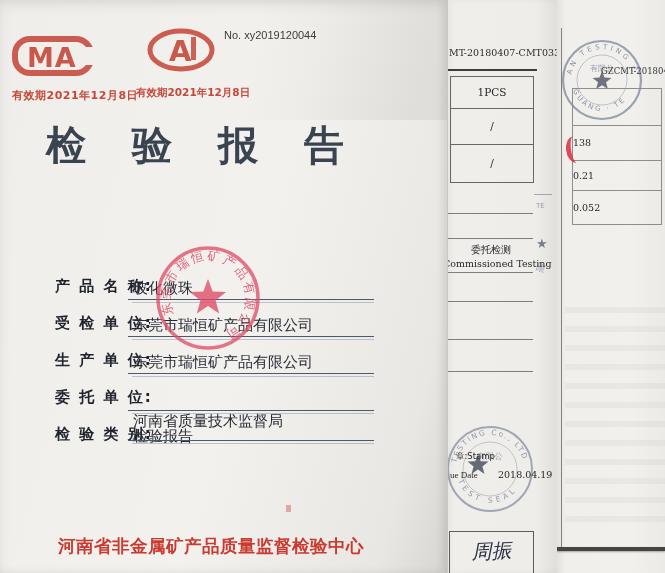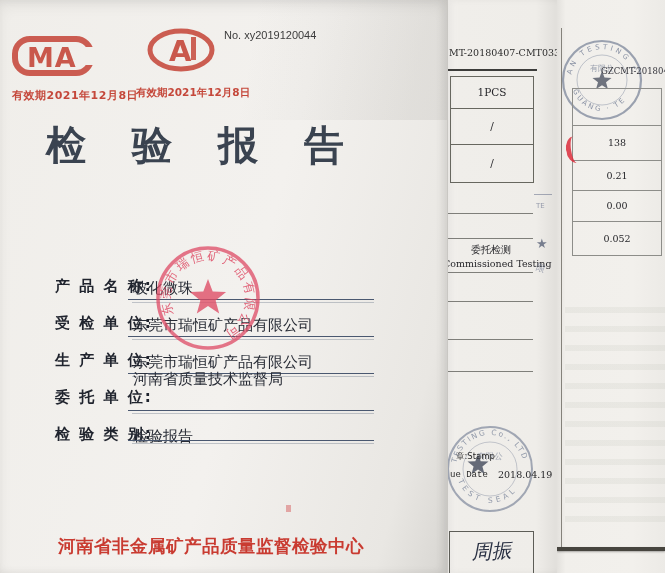--- a/index.html
+++ b/index.html
@@ -26,34 +26,34 @@
   #page-mid{left:447px;width:110px;background:linear-gradient(90deg,#f5f3f0 0%,#f0eeea 10%,#efede9 80%,#e2e0dc 97%);border-left:1px solid #c9c7c3;box-shadow:inset 4px 0 6px rgba(0,0,0,.05);}
   .mid-no{position:absolute;left:1px;top:47px;font-size:9.5px;color:#2b2b2b;font-family:"DejaVu Serif",serif;white-space:nowrap;}
   .thickline{position:absolute;left:0;top:69px;width:89px;height:2px;background:#3d3d3b;}
   .mtable{position:absolute;left:2px;top:76px;width:82px;border:1px solid #67675f;}
   .mcell{border-bottom:1px solid #67675f;text-align:center;font-family:"DejaVu Serif",serif;font-size:10.5px;color:#26262a;}
   .mcell:last-child{border-bottom:none;}
   .mline{position:absolute;left:0;width:85px;height:1px;background:#6b6b66;opacity:.85;}
   .mid-cn{position:absolute;left:2px;top:243px;width:82px;text-align:center;font-size:10px;color:#26262a;}
   .mid-en{position:absolute;left:-5px;top:258px;font-size:9.5px;color:#26262a;font-family:"DejaVu Serif",serif;white-space:nowrap;}
   .seal-label{position:absolute;left:8px;top:451px;font-size:8.5px;color:#2a2a2a;white-space:nowrap;}
-  .seal-datefrag{position:absolute;left:2px;top:470px;font-size:9px;color:#2a2a2a;font-family:Liberation Mono, monospace;}
+  .seal-datefrag{position:absolute;left:2px;top:470px;font-size:9px;color:#2a2a2a;font-family:Liberation Serif, serif;}
   .seal-date{position:absolute;left:50px;top:469px;font-size:9.5px;color:#1f1f22;font-family:"DejaVu Serif",serif;}
   .edge-line{position:absolute;left:86px;top:194px;width:18px;height:1px;background:rgba(90,100,130,.5);}
   .edge-te{position:absolute;left:88px;top:202px;font-size:7px;color:rgba(90,100,130,.6);}
   .edge-star{position:absolute;left:88px;top:236px;font-size:13px;color:rgba(70,80,105,.7);}
   .edge-char{position:absolute;left:88px;top:262px;font-size:9px;color:rgba(90,100,130,.55);transform:rotate(22deg);}
   .sigbox{position:absolute;left:1px;top:531px;width:83px;height:45px;border:1px solid #5d5d57;}
   .signame{position:absolute;left:0;top:6px;width:100%;text-align:center;font-size:20px;font-style:italic;font-family:"DejaVu Serif",serif;color:#2b3244;transform:rotate(-3deg);}
   
   #page-right{left:557px;width:108px;background:linear-gradient(90deg,#e3e1dd 0%,#f1efeb 8%,#f2f0ec 70%,#eceae6 100%);}
   .rvline{position:absolute;left:4px;top:28px;width:1px;height:522px;background:#6b6860;opacity:.8;}
   .rt-no{position:absolute;left:44px;top:66px;width:64px;font-size:8.5px;color:#33333a;font-family:"DejaVu Serif",serif;white-space:nowrap;overflow:hidden;}
   .rtable{position:absolute;left:15px;top:88px;width:88px;border:1px solid #8d8d89;}
-  .rcell{border-bottom:1px solid #8d8d89;text-align:center;font-family:"DejaVu Serif",serif;font-size:9.5px;color:#26262a;}
+  .rcell{border-bottom:1px solid #8d8d89;text-align:left;font-family:"DejaVu Serif",serif;font-size:9.5px;color:#26262a;}
   .rcell:last-child{border-bottom:none;}
   .crescent{position:absolute;left:9px;top:136px;width:13px;height:27px;border-radius:50%;border-left:5px solid rgba(220,45,60,.85);transform:rotate(-8deg);}
   .bleed{position:absolute;left:8px;top:300px;width:100px;height:235px;background:repeating-linear-gradient(0deg,transparent 0 13px,rgba(110,120,100,.07) 13px 19px);pointer-events:none;}
   .darkline{position:absolute;left:0;top:547px;width:108px;height:4px;background:#47453f;box-shadow:0 1px 2px rgba(0,0,0,.3);}
   svg{position:absolute;overflow:visible;}
   svg text{font-family:"DejaVu Sans",sans-serif;}
 </style>
 </head>
 <body>
 
@@ -89,21 +89,21 @@
     <div class="field-value" style="top:316px;">东莞市瑞恒矿产品有限公司</div>
     <div class="u-line" style="top:336px;"></div>
     <div class="u-echo" style="top:339px;"></div>
 
     <div class="field-label" style="top:351px;">生 产 单 位:</div>
     <div class="field-value" style="top:353px;">东莞市瑞恒矿产品有限公司</div>
     <div class="u-line" style="top:373px;"></div>
     <div class="u-echo" style="top:376px;"></div>
 
     <div class="field-label" style="top:388px;">委 托 单 位:</div>
-    <div class="field-value" style="top:370px;">河南省质量技术监督局</div>
+    <div class="field-value" style="top:412px;">河南省质量技术监督局</div>
     <div class="u-line" style="top:410px;"></div>
     <div class="u-echo" style="top:413px;"></div>
 
     <div class="field-label" style="top:425px;">检 验 类 别:</div>
     <div class="field-value" style="top:427px;">检验报告</div>
     <div class="u-line" style="top:440px;"></div>
     <div class="u-echo" style="top:443px;"></div>
 
     <svg style="left:145px;top:235px;" width="126" height="126" viewBox="0 0 126 126">
       <defs>
@@ -189,21 +189,20 @@
       <text x="46" y="37" font-size="8" text-anchor="middle" fill="rgba(82,96,126,0.55)">有限公</text>
       <polygon points="46,37 43.5,43.6 36.5,43.9 42,48.3 40.1,55.1 46,51.2 51.9,55.1 50,48.3 55.5,43.9 48.5,43.6" fill="rgba(55,62,80,0.7)"></polygon>
     </svg>
 
     <div class="rt-no">GZCMT-20180407-CM</div>
 
     <div class="rtable">
       <div class="rcell" style="height:36px;line-height:36px;"></div>
       <div class="rcell" style="height:34px;line-height:34px;">138</div>
       <div class="rcell" style="height:29px;line-height:29px;">0.21</div>
-      <div class="rcell" style="height:30px;line-height:30px;">0.00</div>
       <div class="rcell" style="height:33px;line-height:33px;">0.052</div>
     </div>
 
     <div class="crescent"></div>
     <div class="bleed"></div>
     <div class="darkline"></div>
   </div>
 
 </div>
 

